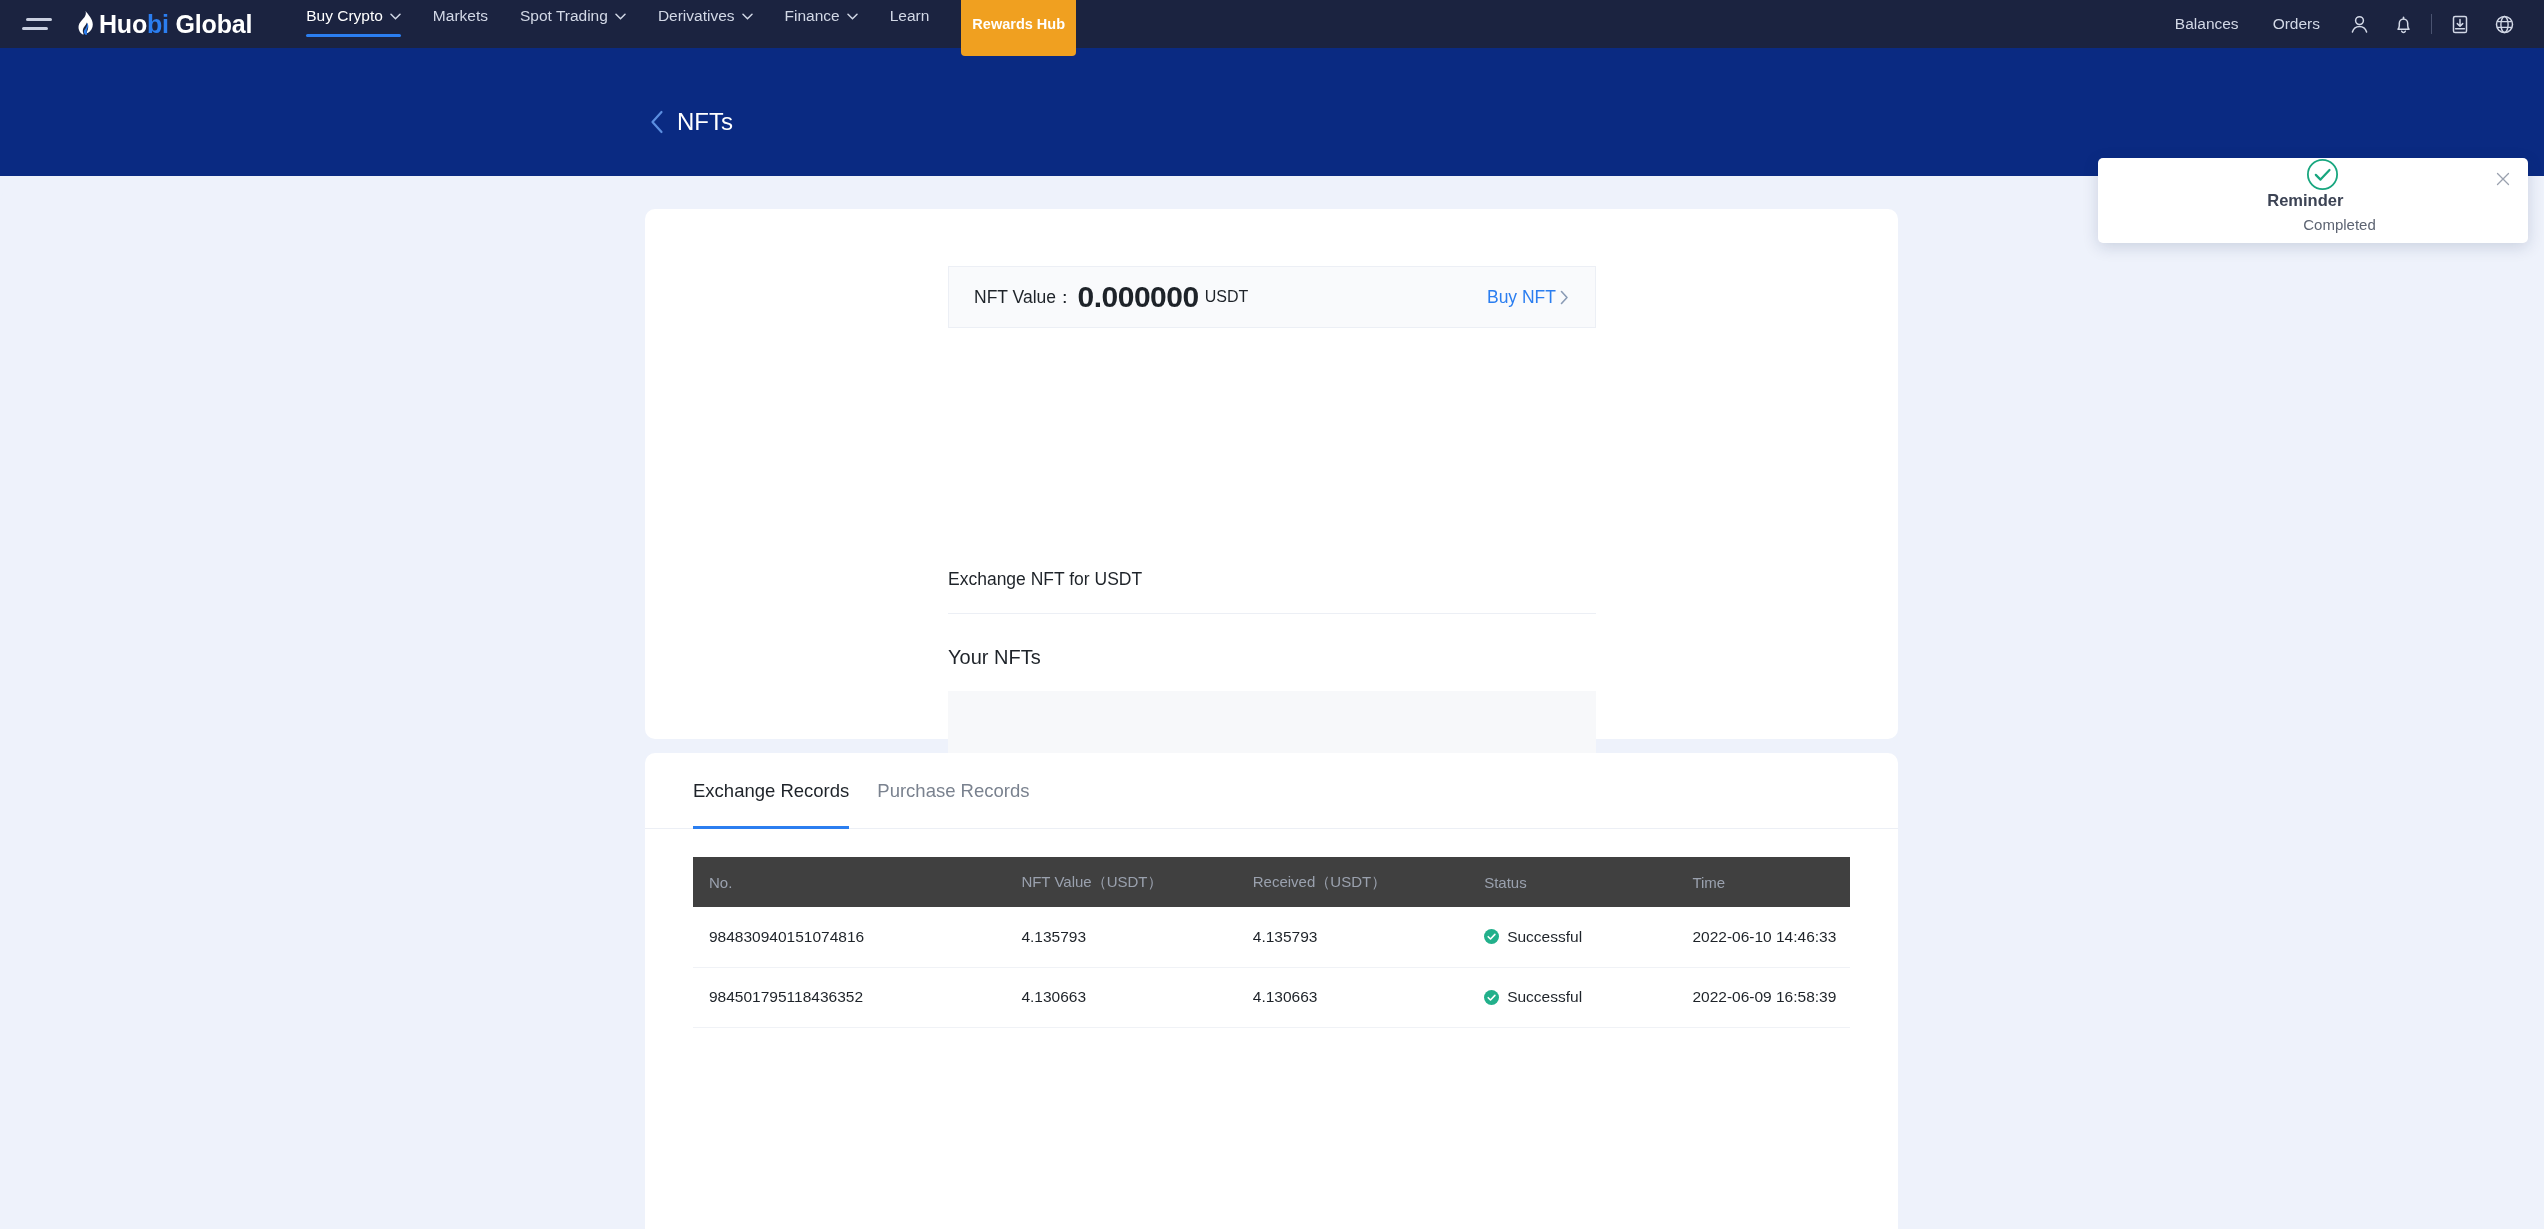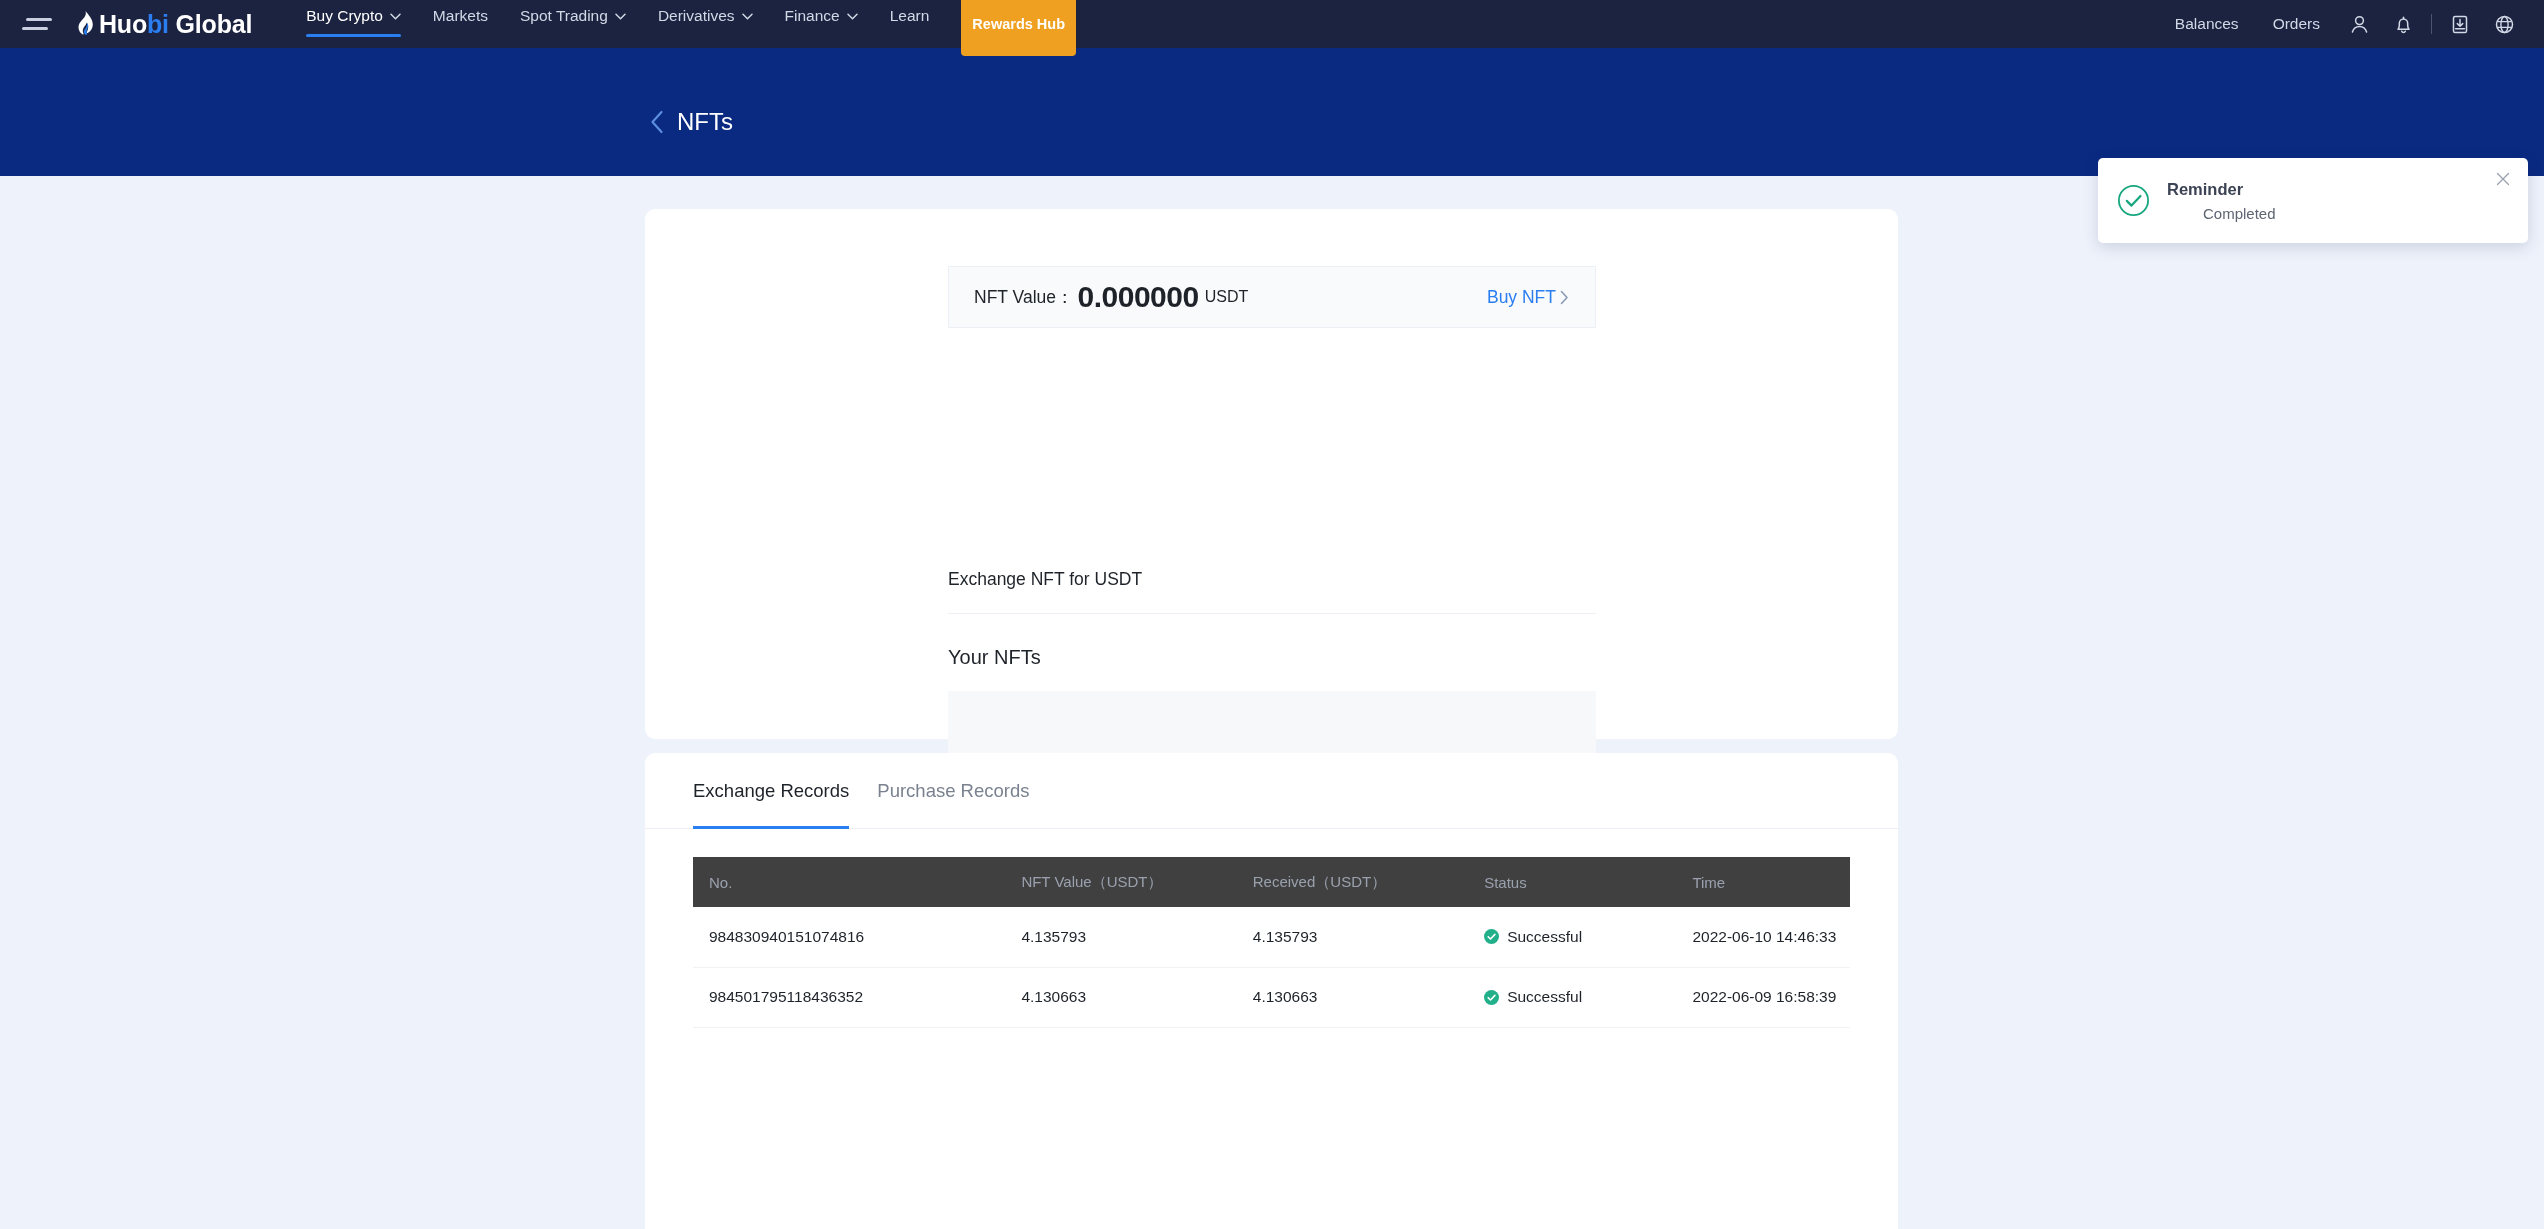--- a/index.html
+++ b/index.html
@@ -206,21 +206,21 @@
   .status-cell { display: flex; align-items: center; gap: 8px; }
   .status-dot { width: 15px; height: 15px; display: block; flex: none; }
 
   
   .toast {
     position: absolute; left: 2098px; top: 158px;
     width: 430px; height: 85px;
     background: #ffffff; border-radius: 5px;
     box-shadow: 0 4px 16px rgba(20,35,80,0.16);
     z-index: 60;
-    display: flex; align-items: center;
+    display: flex; align-items: center; flex-direction: column;
   }
   .toast-icon { margin-left: 19px; width: 33px; height: 33px; display: block; flex: none; }
   .toast-body { margin-left: 17px; }
   .toast-title { font-size: 16.5px; font-weight: bold; color: #3c4354; white-space: nowrap; }
   .toast-msg { margin-top: 6px; font-size: 15px; color: #5d6472; white-space: nowrap; margin-left: 36px; }
   .toast-close {
     position: absolute; right: 14px; top: 10px;
     width: 22px; height: 22px;
     display: flex; align-items: center; justify-content: center;
     cursor: pointer;

